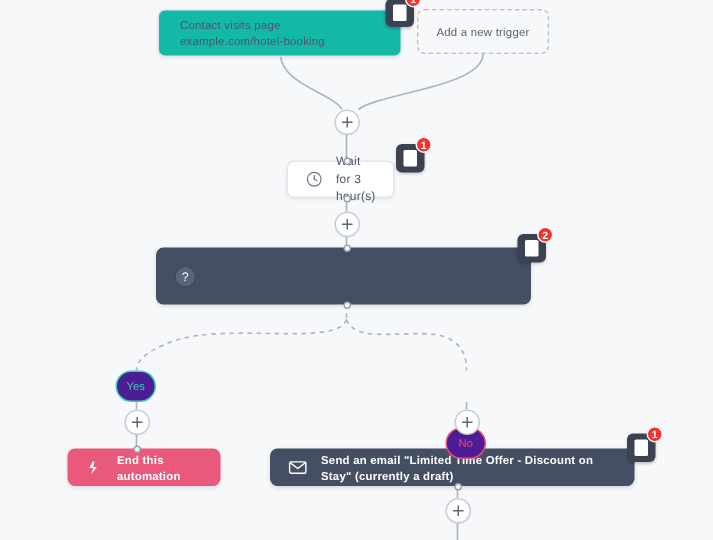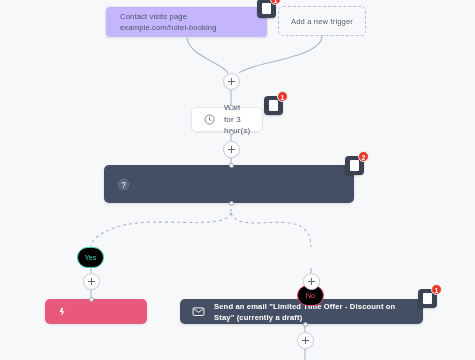--- a/index.html
+++ b/index.html
@@ -24,21 +24,21 @@
   
   .node {
     position: absolute;
     display: flex;
     align-items: center;
     border-radius: 5px;
     z-index: 3;
   }
 
   .trigger-box {
-    background: #c4b5fd;
+    background: #14b8a6;
     border: 1px solid #e3e6ec;
     box-shadow: 0 1px 2px rgba(40,50,70,0.07);
     padding: 15px 14px;
     justify-content: center;
     font-size: 8.2px;
     color: #4a5568;
     letter-spacing: .1px;
   }
   .trigger-dashed {
     background: transparent;
@@ -102,21 +102,21 @@
     background: #5e6677;
   }
   .plus-btn::before { width: 7px; height: 1px; }
   .plus-btn::after  { width: 1px; height: 7px; }
 
   
   .branch-pill {
     position: absolute;
     width: 27px; height: 21px;
     border-radius: 11px;
-    background: #000000;
+    background: #4c1d95;
     display: flex; align-items: center; justify-content: center;
     font-size: 7.5px;
     z-index: 5;
   }
   .branch-yes { border: 1.2px solid #3ecfb2; color: #3ecfb2; }
   .branch-no  { border: 1.2px solid #ef4a72; color: #ef4a72; }
 
   
   .dot {
     position: absolute;
@@ -247,20 +247,21 @@
   </div>
   <div class="plus-btn" style="left:83px; top:273px;"></div>
 
   <div class="dot" style="left:88.5px; top:297px;"></div>
   <div class="node pink-node" style="left:45px; top:299px; width:102px; height:25px;">
     <span class="node-icon">
       <svg width="12" height="12" viewBox="0 0 16 16">
         <path d="M6.2 2.2 L3.4 8.0 L6.6 8.0 L5.4 13.4 L10.0 7.0 L6.9 7.0 L8.0 2.2 Z" fill="#ffffff"></path>
       </svg>
     </span>
+    <span class="node-label">End this automation</span>
   </div>
 
   <div class="branch-pill branch-no" style="left:297px; top:247px;margin-top:38px;">
     <span>No</span>
   </div>
   <div class="plus-btn" style="left:303px; top:273px;"></div>
 
   <div class="dot" style="left:302.5px; top:297px;"></div>
   <div class="node dark-node" style="left:180px; top:299px; width:243px; height:25px;">
     <span class="node-icon">

